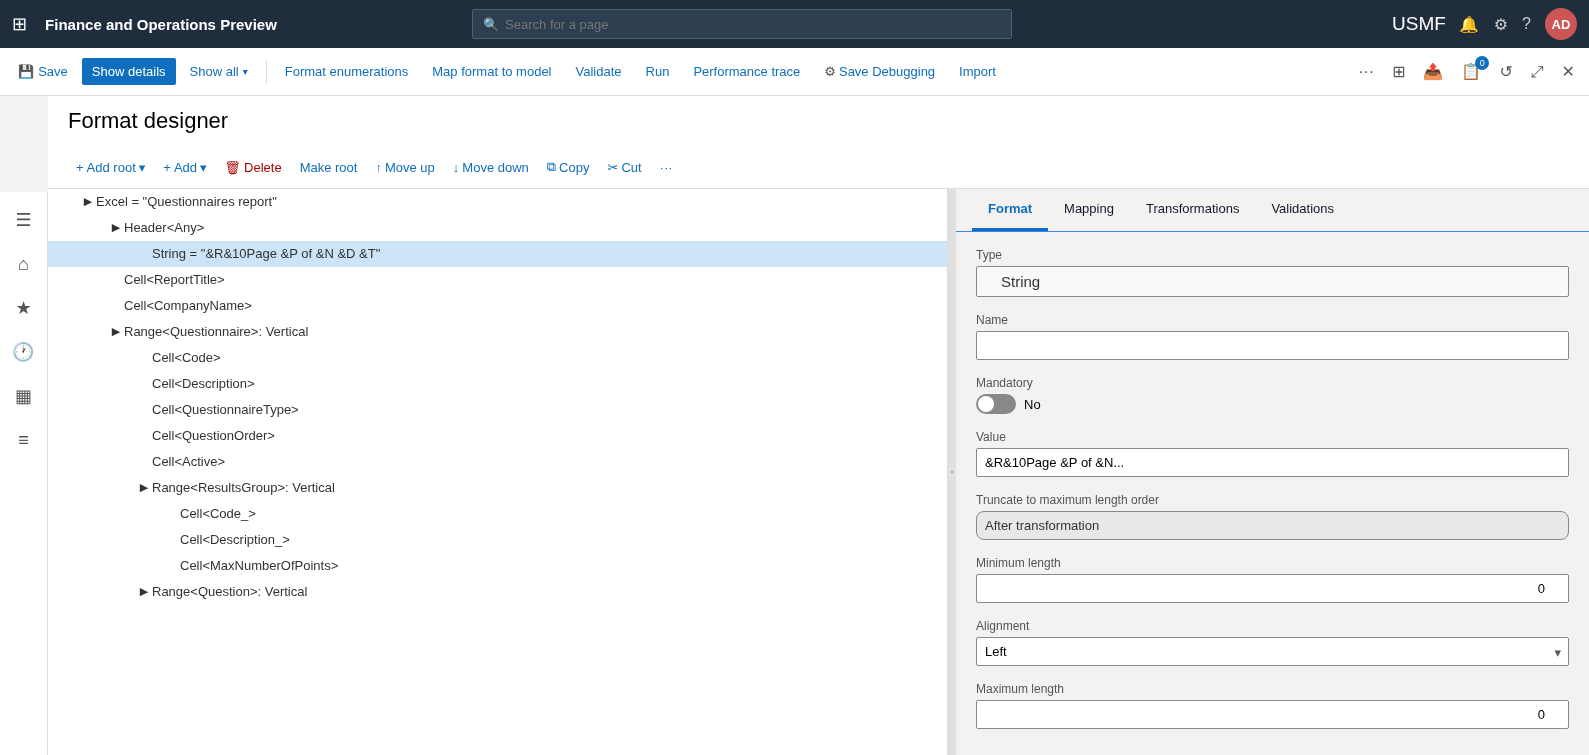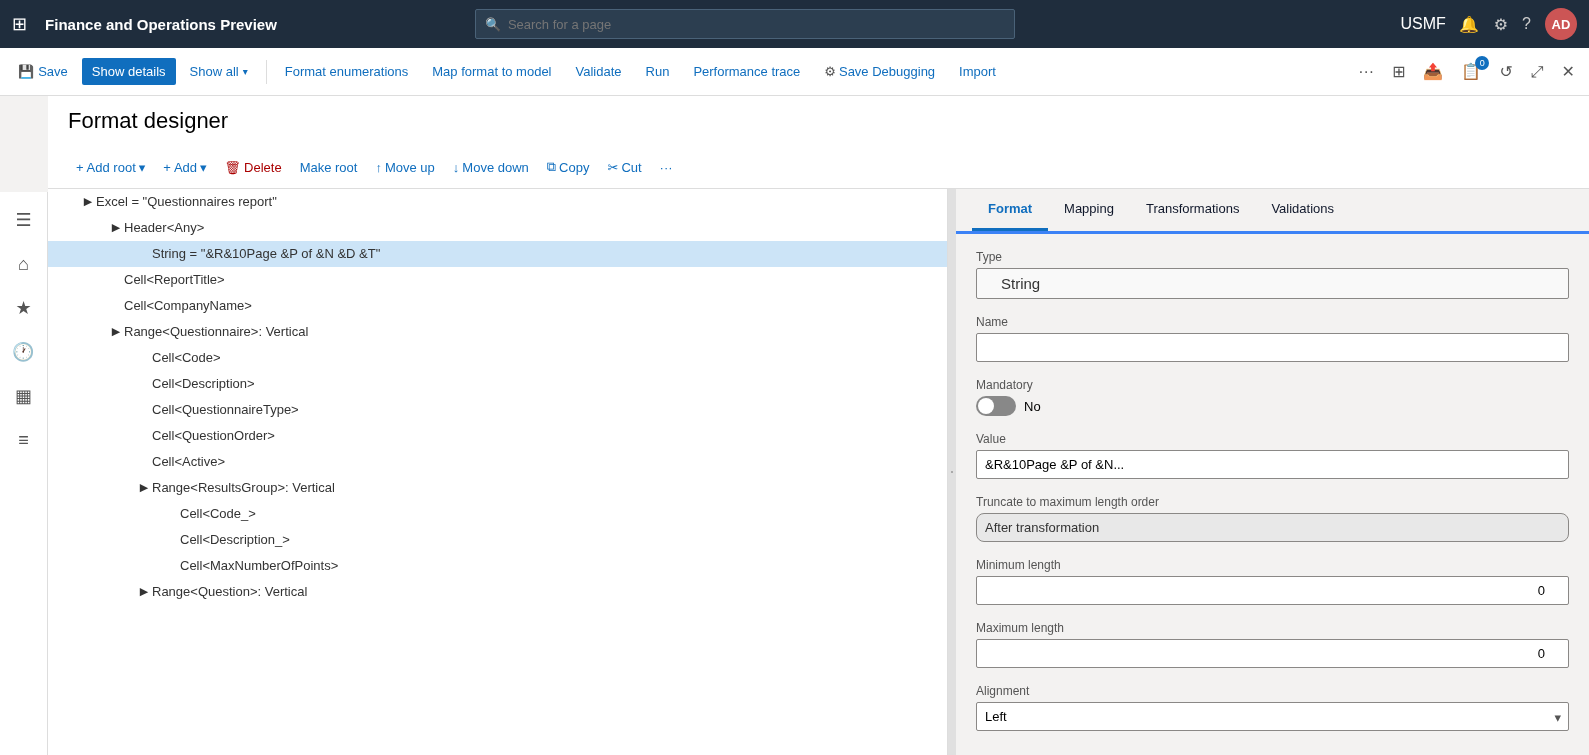--- a/index.html
+++ b/index.html
@@ -19,21 +19,21 @@
     .top-nav .app-title { font-size: 15px; font-weight: 600; color: #fff; flex: 0 0 auto; }
     .top-nav .search-bar {
       flex: 1; max-width: 540px; margin: 0 auto;
       background: #2c3e50; border: 1px solid #4a6278; border-radius: 2px;
       display: flex; align-items: center; padding: 0 10px; height: 30px; color: #ccc;
     }
     .top-nav .search-bar input {
       background: transparent; border: none; outline: none; color: #ccc; width: 100%; font-size: 13px;
     }
     .top-nav-right { display: flex; align-items: center; gap: 14px; margin-left: auto; color: #fff; }
-    .top-nav-right .username { font-size: 16px; }
+    .top-nav-right .username { font-size: 19px; }
     .top-nav-right .icon-btn { font-size: 16px; cursor: pointer; color: #ccc; }
     .avatar { width: 32px; height: 32px; border-radius: 50%; background: #c55; display: flex; align-items: center; justify-content: center; font-weight: 700; color: #fff; font-size: 13px; }
 
     
     .toolbar {
       background: #fff;
       border-bottom: 1px solid #ddd;
       height: 48px;
       display: flex;
       align-items: center;
@@ -135,21 +135,21 @@
       flex: 1;
       background: #f3f2f1;
       overflow-y: auto;
       padding: 0;
     }
 
     
     .right-tabs {
       display: flex;
       background: #f3f2f1;
-      border-bottom: 3px solid #3b82f6;
+      border-bottom: 1px solid #3b82f6;
       padding: 0 16px;
       gap: 0;
     }
     .right-tab {
       padding: 12px 16px;
       cursor: pointer;
       color: #0f172a;
       border-bottom: 3px solid transparent;
       font-size: 13px;
       white-space: nowrap;
@@ -484,31 +484,31 @@
             <label class="form-label">Truncate to maximum length order</label>
             <div class="truncate-select">After transformation</div>
           </div>
 
           <div class="form-group">
             <label class="form-label">Minimum length</label>
             <input class="form-input" type="number" style="text-align: right;" value="0">
           </div>
 
           <div class="form-group">
-            <label class="form-label">Maximum length</label>
-            <input class="form-input" type="number" style="text-align: right;" value="0">
-          </div>
-
-          <div class="form-group">
             <label class="form-label">Alignment</label>
             <div class="select-wrapper">
               <select class="form-select">
                 <option>Left</option>
                 <option>Right</option>
                 <option>Center</option>
               </select>
             </div>
           </div>
+
+          <div class="form-group">
+            <label class="form-label">Maximum length</label>
+            <input class="form-input" type="number" style="text-align: right;" value="0">
+          </div>
         </div>
       </div>
     </div>
   </div>
 </div>
 
 </body></html>

